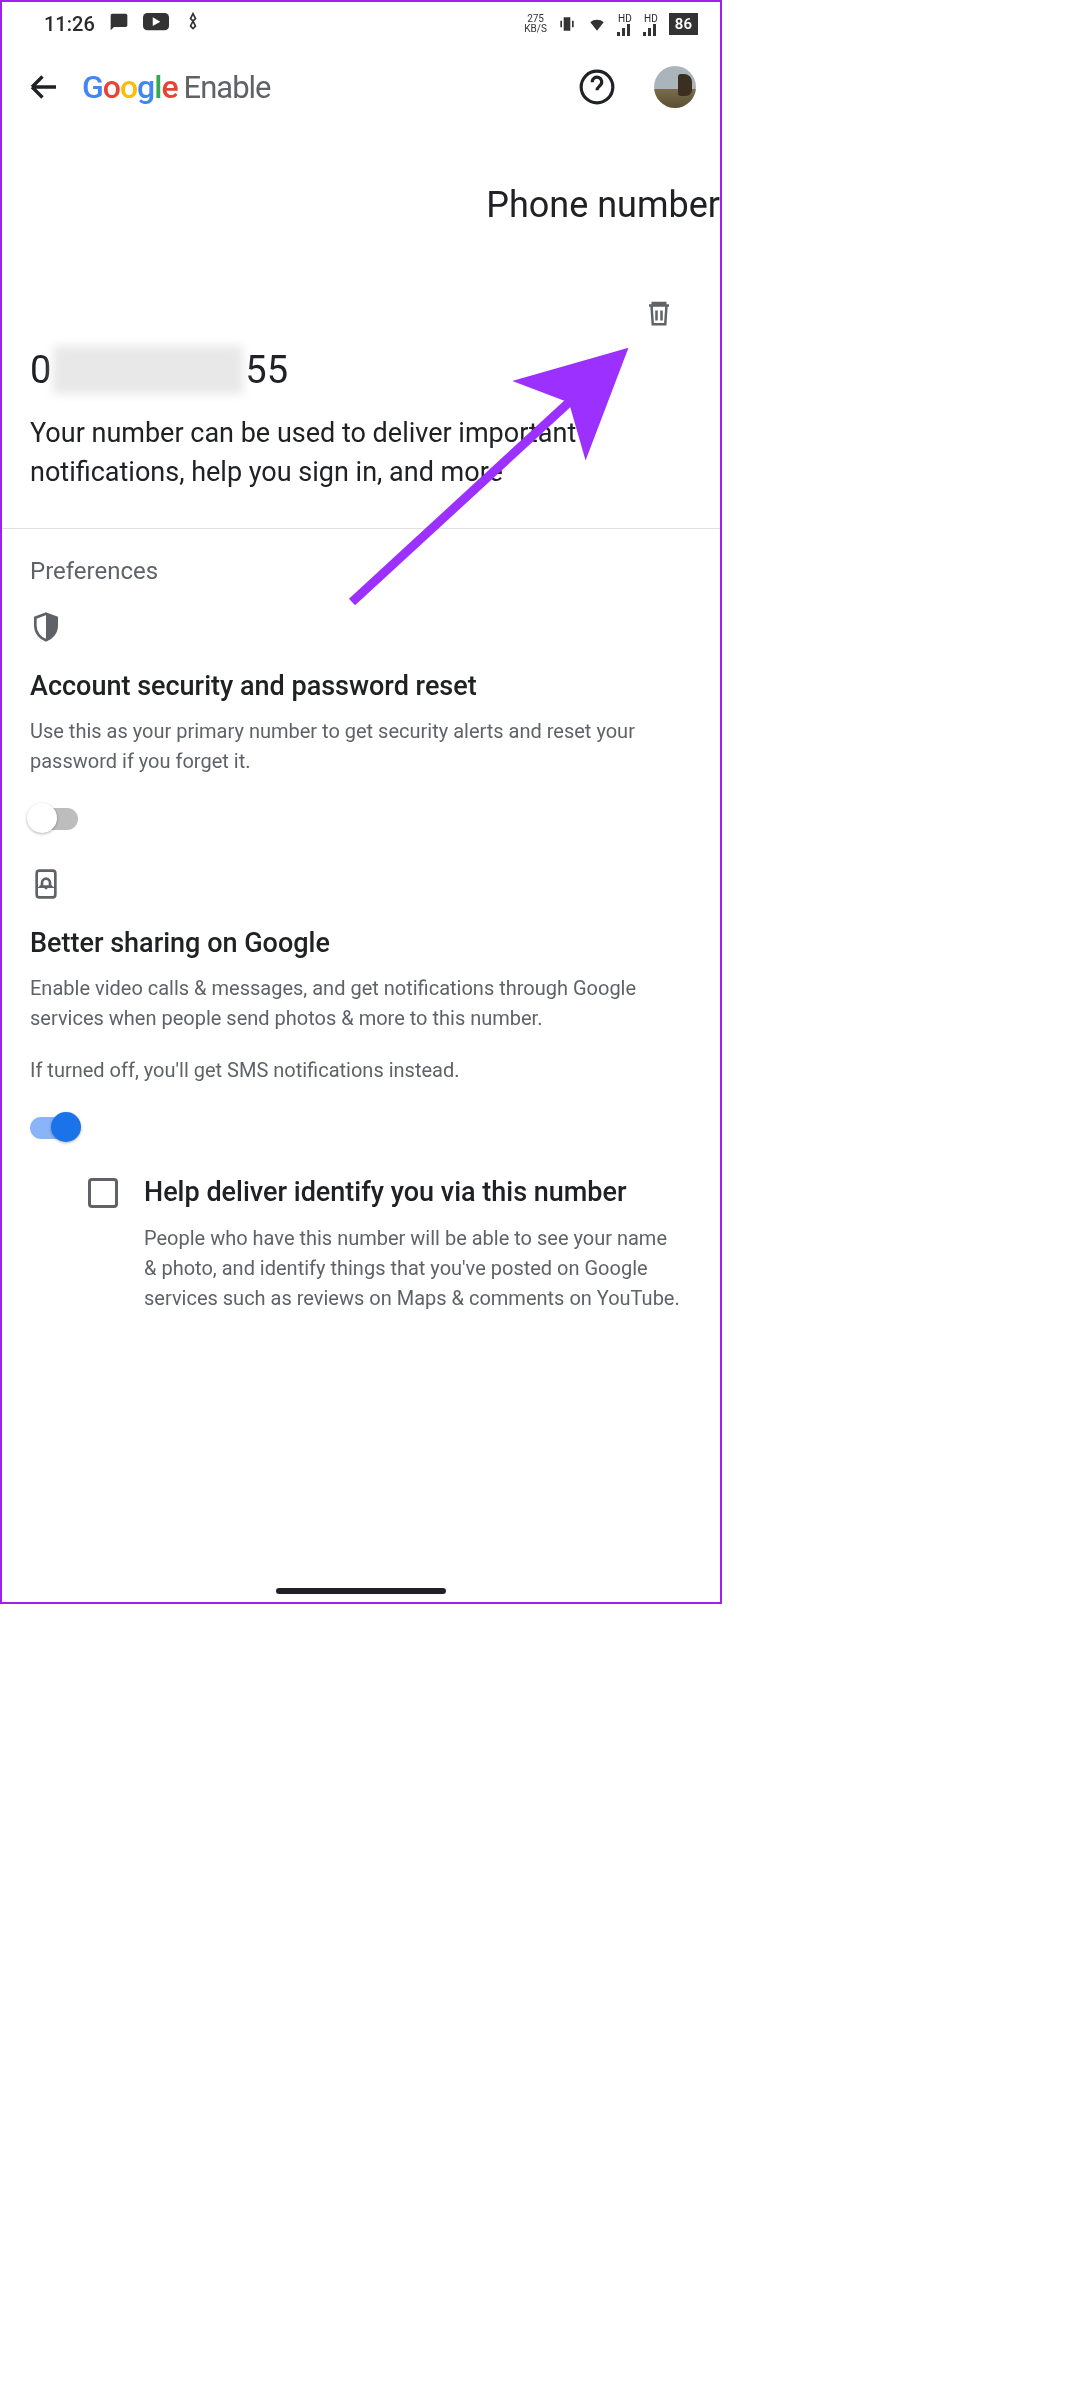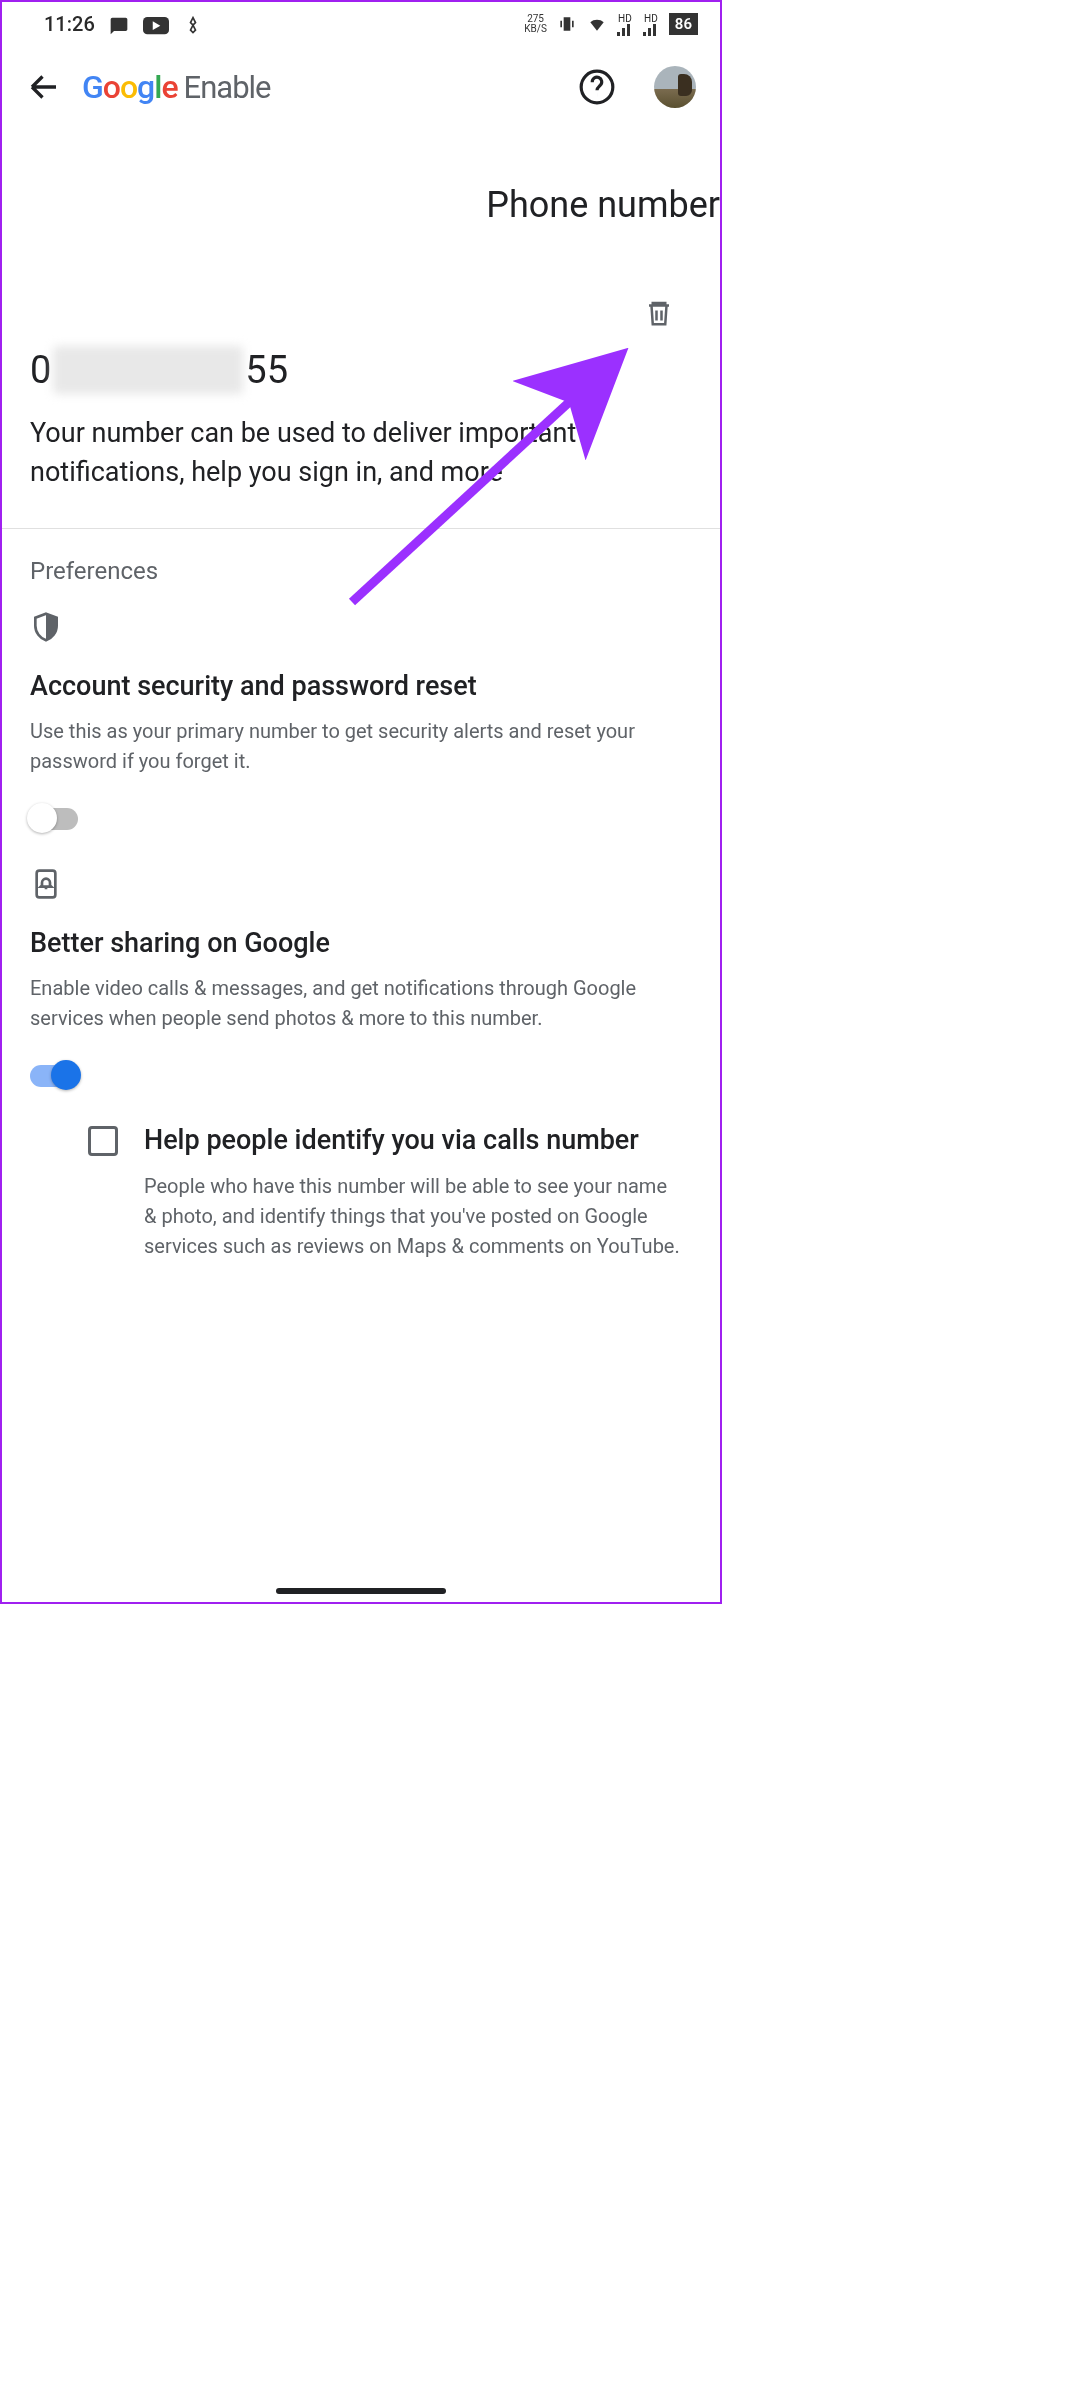--- a/index.html
+++ b/index.html
@@ -13,21 +13,21 @@
       overflow: hidden;
     }
     .status-bar {
       display: flex;
       justify-content: space-between;
       align-items: center;
       padding: 10px 22px 8px 42px;
       font-size: 18px;
       color: #2a2a2a;
     }
-    .status-left { display: flex; align-items: flex-end; gap: 14px; }
+    .status-left { display: flex; align-items: flex-start; gap: 14px; }
     .status-right { display: flex; align-items: center; gap: 10px; margin-left: 8px; }
     .status-time { font-weight: 500; font-size: 20px; }
     .status-icon { width: 20px; height: 20px; display: inline-flex; align-items: center; justify-content: center; }
     .kbs { font-size: 10px; line-height: 10px; text-align: center; color: #333; }
     .battery-box {
       display: inline-flex; align-items: center;
       background: #333; color: #fff; padding: 2px 6px; border-radius: 0;
       font-size: 15px; font-weight: 600;
     }
     .app-header {
@@ -242,28 +242,29 @@
   <div class="pref-item">
     <span class="pref-icon">
       <svg viewBox="0 0 24 24" fill="none" stroke="#5f6368" stroke-width="2">
           <rect x="5" y="2" width="14" height="20" rx="2"></rect>
           <path d="M12 8a3 3 0 013 3v2l1 1H8l1-1v-2a3 3 0 013-3zm-1 7h2"></path>
         </svg>
     </span>
     <div class="pref-content">
       <div class="pref-title">Better sharing on Google</div>
       <div class="pref-desc">Enable video calls &amp; messages, and get notifications through Google services when people send photos &amp; more to this number.</div>
+      <div class="pref-desc secondary">If turned off, you'll get SMS notifications instead.</div>
     </div>
     <div class="toggle on"></div>
   </div>
 
   <div class="checkbox-item">
     <div class="checkbox"></div>
     <div class="pref-content">
-      <div class="pref-title">Help people identify you via calls number</div>
+      <div class="pref-title">Help deliver identify you via this number</div>
       <div class="pref-desc">People who have this number will be able to see your name &amp; photo, and identify things that you've posted on Google services such as reviews on Maps &amp; comments on YouTube.</div>
     </div>
   </div>
 </div>
 
 <svg class="arrow-overlay" viewBox="0 0 290 270">
   <defs>
     <marker id="ah" markerWidth="12" markerHeight="12" refX="8" refY="6" orient="auto">
       <path d="M0 0L12 6L0 12L3 6z" fill="#9b30ff"></path>
     </marker>

